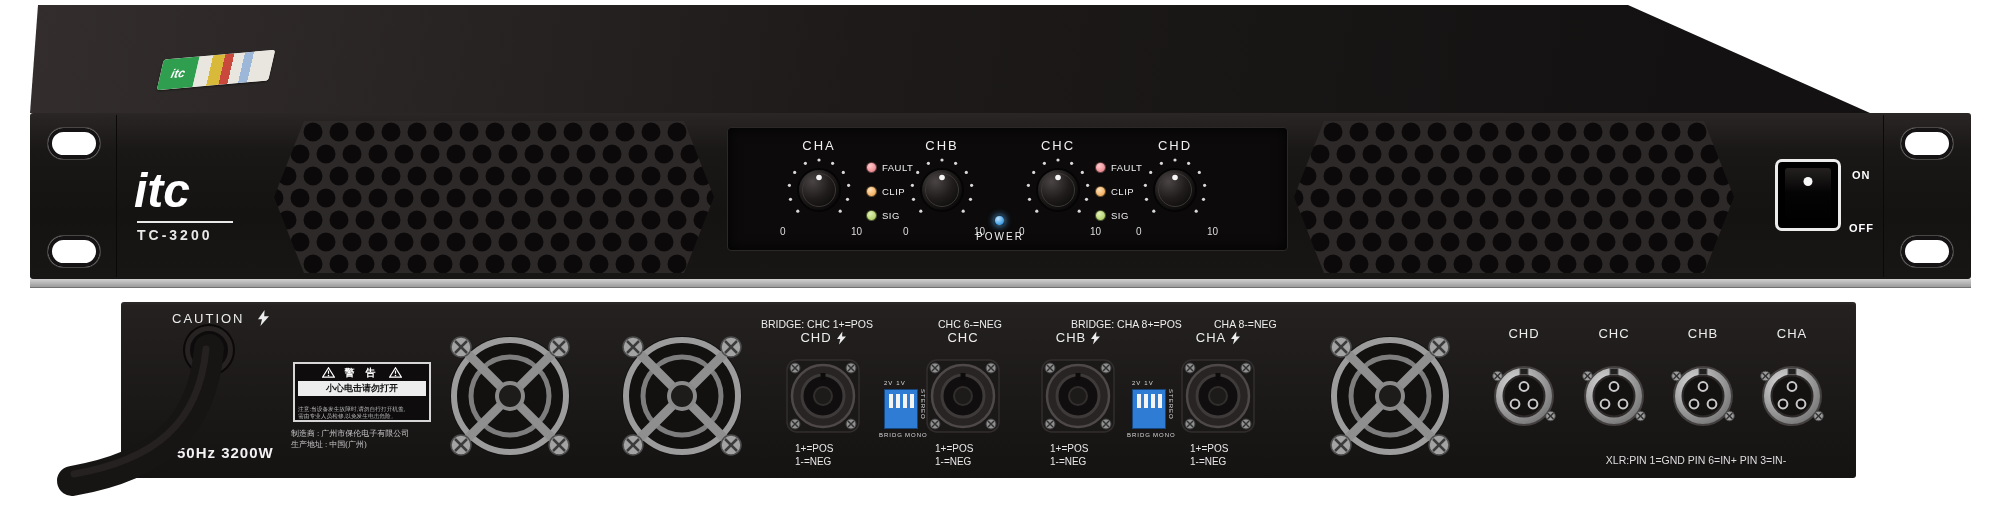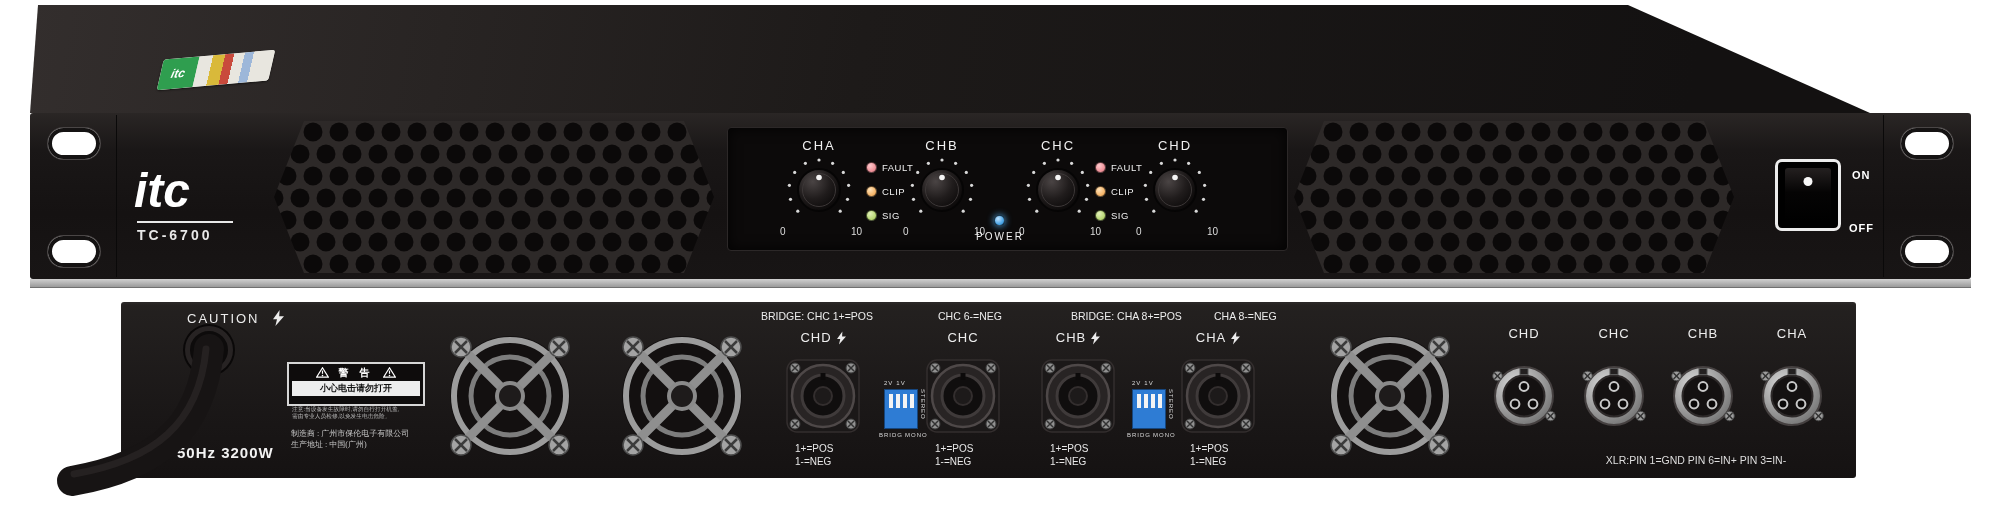--- a/index.html
+++ b/index.html
@@ -55,37 +55,37 @@
   .rocker{position:absolute;left:7px;top:6px;right:7px;bottom:6px;border-radius:3px;
     background:linear-gradient(180deg,#242020,#050404 45%,#000);}
   .rockdot{position:absolute;left:50%;top:9px;transform:translateX(-50%);width:9px;height:9px;
     border-radius:50%;background:#f8f8f8;}
   .sw-label{position:absolute;color:#fff;font-size:11px;font-weight:bold;letter-spacing:1px;}
 
   
   .rear{position:absolute;left:121px;top:302px;width:1735px;height:176px;border-radius:3px;
     background:linear-gradient(180deg,#242120,#191616 70%,#151212);
     box-shadow:inset 0 2px 3px rgba(255,255,255,.04);}
-  .caution{position:absolute;left:66px;top:8px;display:flex;align-items:center;gap:13px;
+  .caution{position:absolute;left:51px;top:8px;display:flex;align-items:center;gap:13px;
     color:#ececec;font-size:13px;letter-spacing:2px;text-align:right;}
   .grommet{position:absolute;left:64px;top:24px;width:48px;height:48px;border-radius:50%;
     background:#0d0b0b;border:5px solid #272323;box-sizing:border-box;box-shadow:0 0 0 2px #0a0808;}
-  .warnlabel{position:absolute;left:166px;top:60px;width:138px;height:44px;border:2px solid #d6d6d6;
+  .warnlabel{position:absolute;left:172px;top:60px;width:138px;height:60px;border:2px solid #d6d6d6;
     background:#0e0c0c;box-sizing:border-box;padding:2px 3px;}
   .warn-head{display:flex;align-items:center;justify-content:center;gap:10px;color:#fff;
     font-size:10px;font-weight:bold;letter-spacing:4px;height:13px;}
   .warn-strip{background:#ededed;color:#111;font-size:9px;font-weight:bold;text-align:center;
     padding:1px 0;margin:2px 0 10px 0;}
   .warn-note{font-size:6px;color:#b9b9b9;line-height:7.5px;transform:scale(.95);transform-origin:left top;}
   .warn-note div{white-space:nowrap;}
   .maker{position:absolute;left:170px;top:126px;font-size:8px;color:#c6c6c6;line-height:11px;font-family:Liberation Serif, serif;}
   .rating{position:absolute;left:56px;top:142px;font-size:15px;font-weight:bold;color:#f2f2f2;letter-spacing:1px;}
   .fan{position:absolute;top:24px;width:140px;height:140px;}
   .f1{left:319px;}.f2{left:491px;}.f3{left:1199px;}
-  .bridge{position:absolute;top:8px;font-size:10.5px;color:#ececec;}
+  .bridge{position:absolute;top:16px;font-size:10.5px;color:#ececec;}
   .sp-label{position:absolute;top:28px;width:80px;display:flex;align-items:center;justify-content:center;
     gap:5px;font-size:13px;color:#ededed;letter-spacing:1px;}
   .speakon{position:absolute;top:55px;width:78px;height:78px;}
   .sp-pn{position:absolute;top:141px;font-size:10px;line-height:12.5px;color:#e8e8e8;}
   .dip{position:absolute;top:76px;width:58px;height:70px;font-size:6px;color:#d8d8d8;}
   .dip-top{position:absolute;left:12px;top:2px;letter-spacing:1px;}
   .dip-top span{margin-right:3px;}
   .dip-body{position:absolute;left:12px;top:11px;width:34px;height:40px;background:#2e7cd4;
     border:1px solid #16467e;display:flex;gap:3px;justify-content:center;padding-top:4px;box-sizing:border-box;}
   .dip-body span{width:4px;height:14px;background:#f4f4f4;display:block;}
@@ -136,21 +136,21 @@
     <div class="seam" style="left:86px"></div>
     <div class="seam" style="left:1853px"></div>
 
     <div class="earhole" style="left:18px;top:125px"></div>
     <div class="earhole" style="left:18px;top:233px"></div>
     <div class="earhole" style="left:1871px;top:125px"></div>
     <div class="earhole" style="left:1871px;top:233px"></div>
 
     <div class="logo">itc</div>
     <div class="logoline"></div>
-    <div class="model">TC-6700</div>
+    <div class="model">TC-3200</div>
 
     <div class="grille grille-left">
       <svg width="440" height="152">
           <rect width="440" height="152" fill="url(#honey)"></rect>
         </svg>
     </div>
     <div class="grille grille-right">
       <svg width="440" height="152">
           <rect width="440" height="152" fill="url(#honey)"></rect>
         </svg>

